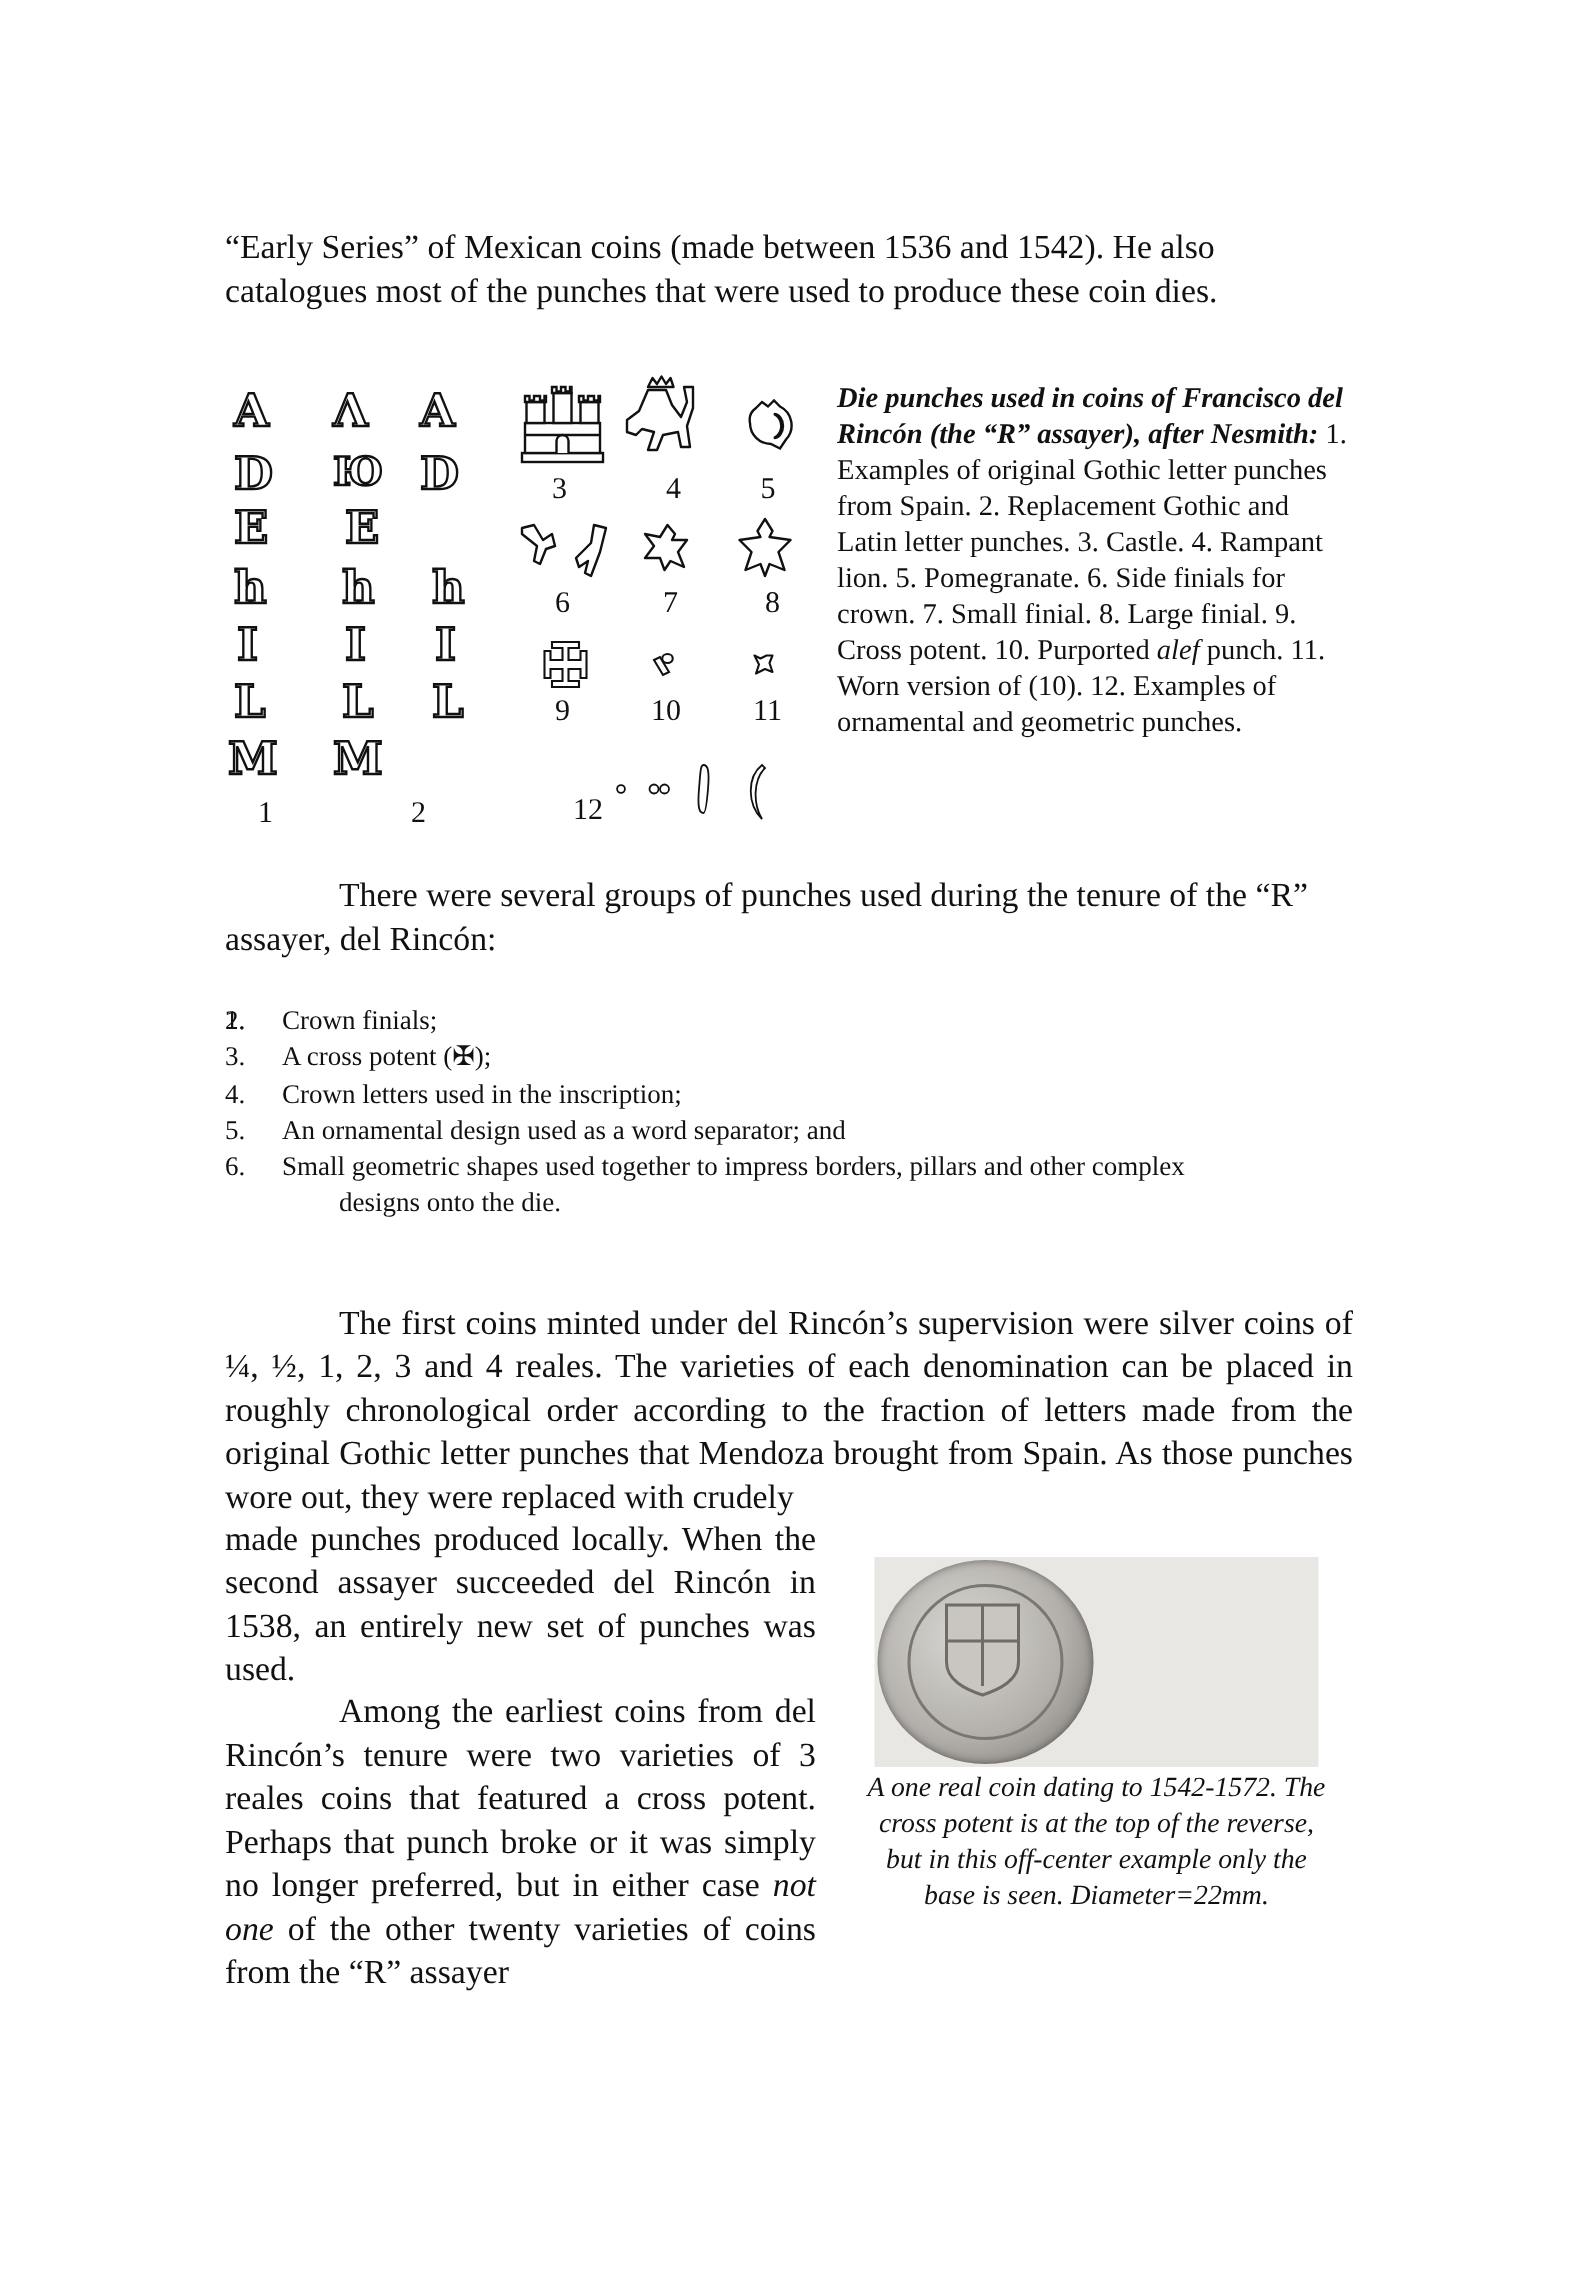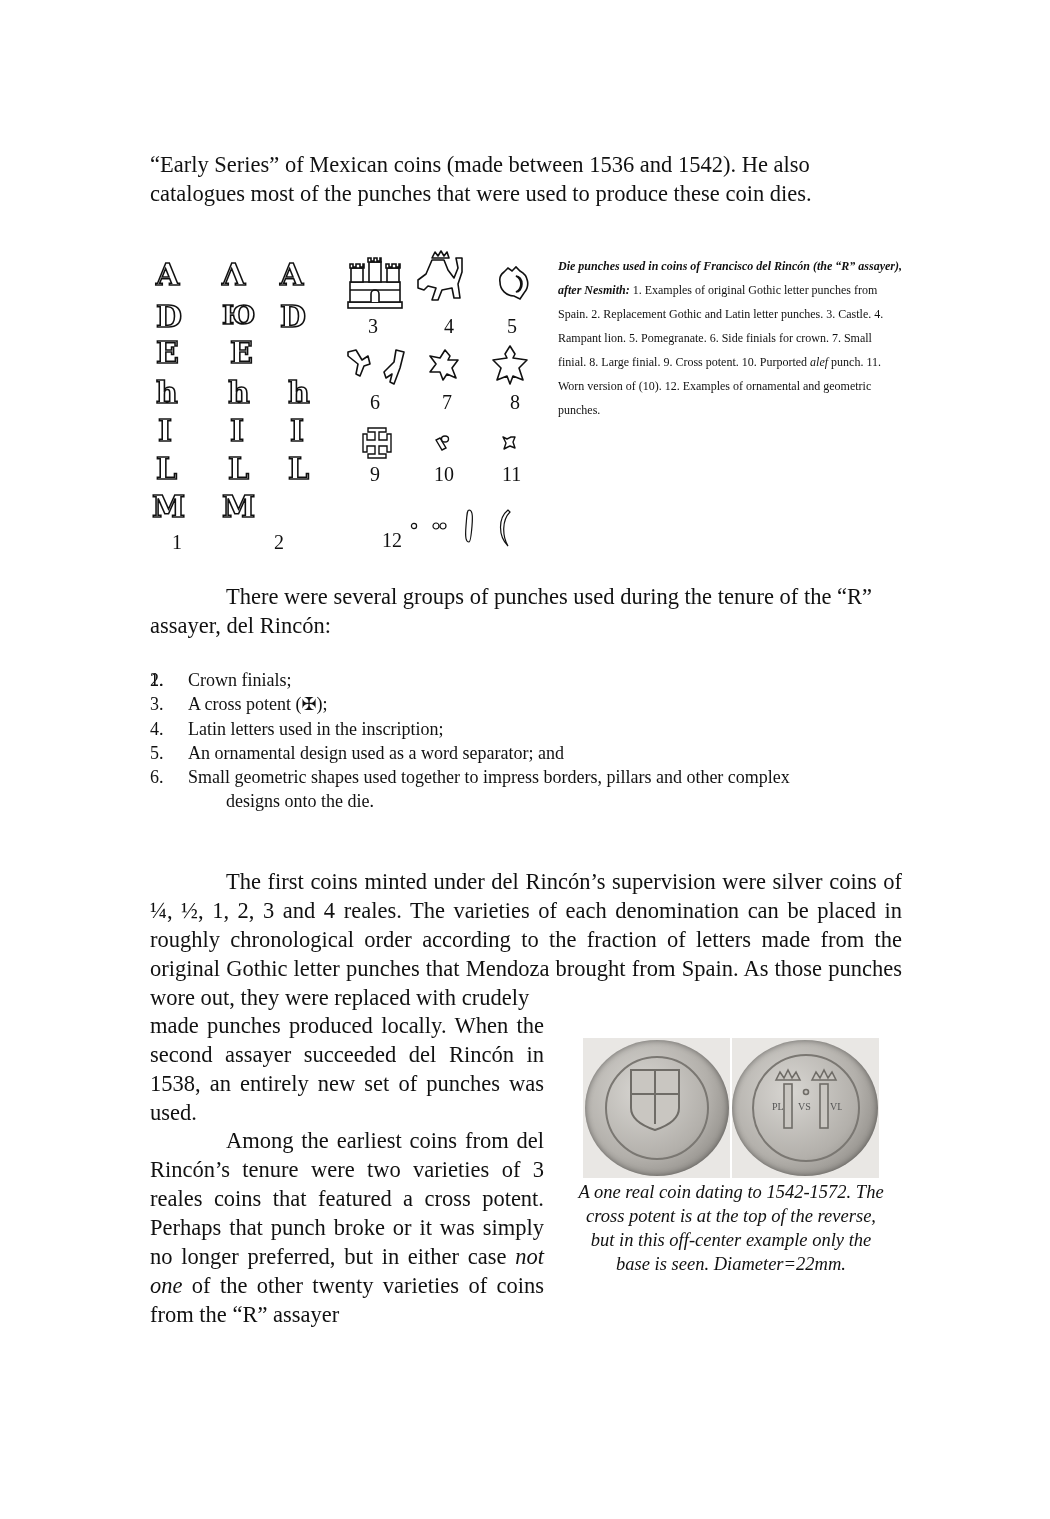--- a/index.html
+++ b/index.html
@@ -10,21 +10,21 @@
   .indent { text-indent: 76px; }
 
   
   .fig { position: absolute; left: 148px; top: 250px; width: 400px; height: 320px; }
   .glyph { position: absolute; font-family: "DejaVu Serif", serif; font-weight: bold; font-size: 30px;
            color: #fff; -webkit-text-stroke: 1.6px #111; line-height: 1; }
   .glyph.sm { font-size: 26px; }
   .fignum { position: absolute; font-size: 20px; line-height: 1; }
   .fig svg { position: absolute; overflow: visible; }
 
-  .fig-caption { position: absolute; left: 558px; top: 254px; width: 345px; font-size: 12px; line-height: 24px; }
+  .fig-caption { position: absolute; left: 558px; top: 254px; width: 345px; font-size: 19px; line-height: 24px; }
   .fig-caption .title { font-weight: bold; font-style: italic; }
 
   .list { position: absolute; left: 150px; top: 668px; width: 752px; margin: 0; padding: 0; list-style: none;
           font-size: 18px; line-height: 24.3px; }
   .list li { position: relative; padding-left: 38px; }
   .list li .num { position: absolute; left: 0; }
   .list li .cont { display: block; padding-left: 38px; }
 
   .coin-photo { position: absolute; left: 583px; top: 1038px; width: 296px; height: 140px; display: flex; gap: 2px; }
   .coin-half { flex: 1; background: #e9e7e4; position: relative; overflow: hidden; }
@@ -158,51 +158,35 @@
 <div class="fig-caption">
   <span class="title">Die punches used in coins of Francisco del Rincón (the “R” assayer), after Nesmith:</span><span> 1.  Examples of original Gothic letter punches from Spain.  2.  Replacement Gothic and Latin letter punches. 3. Castle.  4. Rampant lion. 5. Pomegranate.  6. Side finials for crown.  7. Small finial.  8. Large finial. 9. Cross potent.  10. Purported </span><i>alef</i><span> punch.  11. Worn version of (10). 12. Examples of ornamental and geometric punches.</span>
 </div>
 
 <div class="p indent" style="top:582px;">There were several groups of punches used during the tenure of the “R” assayer, del Rincón:</div>
 
 <ol class="list">
   <li><span class="num">1.</span></li>
   <li><span class="num">2.</span><span>Crown finials;</span></li>
   <li><span class="num">3.</span><span>A cross potent (✠);</span></li>
-  <li><span class="num">4.</span><span>Latin letters used in the inscription;</span></li>
+  <li><span class="num">4.</span><span>Crown letters used in the inscription;</span></li>
   <li><span class="num">5.</span><span>An ornamental design used as a word separator; and</span></li>
   <li><span class="num">6.</span><span>Small geometric shapes used together to impress borders, pillars and other complex</span><span class="cont">designs onto the die.</span></li>
 </ol>
 
 <div class="p just indent" style="top:867px;">The first coins minted under del Rincón’s supervision were silver coins of ¼, ½, 1, 2, 3 and 4 reales.  The varieties of each denomination can be placed in roughly chronological order according to the fraction of letters made from the original Gothic letter punches that Mendoza brought from Spain.  As those punches wore out, they were replaced with crudely</div>
 
 <div class="p just" style="top:1011px;width:394px;">made punches produced locally. When the second assayer succeeded del Rincón in 1538, an entirely new set of punches was used.</div>
 <div class="p just indent" style="top:1126px;width:394px;"><span>Among the earliest coins from del Rincón’s tenure were two varieties of 3 reales coins that featured a cross potent.  Perhaps that punch broke or it was simply no longer preferred, but in either case </span><i>not one</i><span> of the other twenty varieties of coins from the “R” assayer</span></div>
 
 <div class="coin-photo">
   <div class="coin-half">
     <div class="coin" style="left:2px;top:2px;width:144px;height:136px;"></div>
     <div class="coin-inner" style="left:22px;top:18px;width:100px;height:100px;"></div>
     <svg style="position:absolute;left:46px;top:30px;" width="52" height="64" viewBox="0 0 52 64">
       <path d="M2 2 h48 v38 c0 12 -12 18 -24 22 c-12 -4 -24 -10 -24 -22 z" fill="#c9c6c1" stroke="#6f6c67" stroke-width="2"></path>
       <line x1="26" y1="2" x2="26" y2="56" stroke="#6f6c67" stroke-width="2"></line>
       <line x1="2" y1="26" x2="50" y2="26" stroke="#6f6c67" stroke-width="2"></line>
     </svg>
   </div>
-  <div class="coin-half">
-    <div class="coin" style="left:0px;top:2px;width:146px;height:136px;"></div>
-    <div class="coin-inner" style="left:20px;top:16px;width:104px;height:104px;"></div>
-    <svg style="position:absolute;left:38px;top:30px;" width="72" height="70" viewBox="0 0 72 70">
-      <g fill="#c9c6c1" stroke="#6f6c67" stroke-width="1.6">
-        <path d="M6 12 l4 -8 l4 6 l4 -8 l4 8 l4 -6 l4 8 z"></path>
-        <path d="M42 12 l4 -8 l4 6 l4 -8 l4 8 l4 -6 l4 8 z"></path>
-        <rect x="14" y="16" width="8" height="44"></rect>
-        <rect x="50" y="16" width="8" height="44"></rect>
-        <circle cx="36" cy="24" r="2.5"></circle>
-      </g>
-      <text x="2" y="42" font-size="10" font-family="Liberation Serif, serif" fill="#555">PL</text>
-      <text x="28" y="42" font-size="10" font-family="Liberation Serif, serif" fill="#555">VS</text>
-      <text x="60" y="42" font-size="10" font-family="Liberation Serif, serif" fill="#555">VL</text>
-    </svg>
-  </div>
 </div>
 
 <div class="coin-caption">A one real coin dating to 1542-1572.  The cross potent is at the top of the reverse, but in this off-center example only the base is seen. Diameter=22mm.</div>
 
 </body></html>

